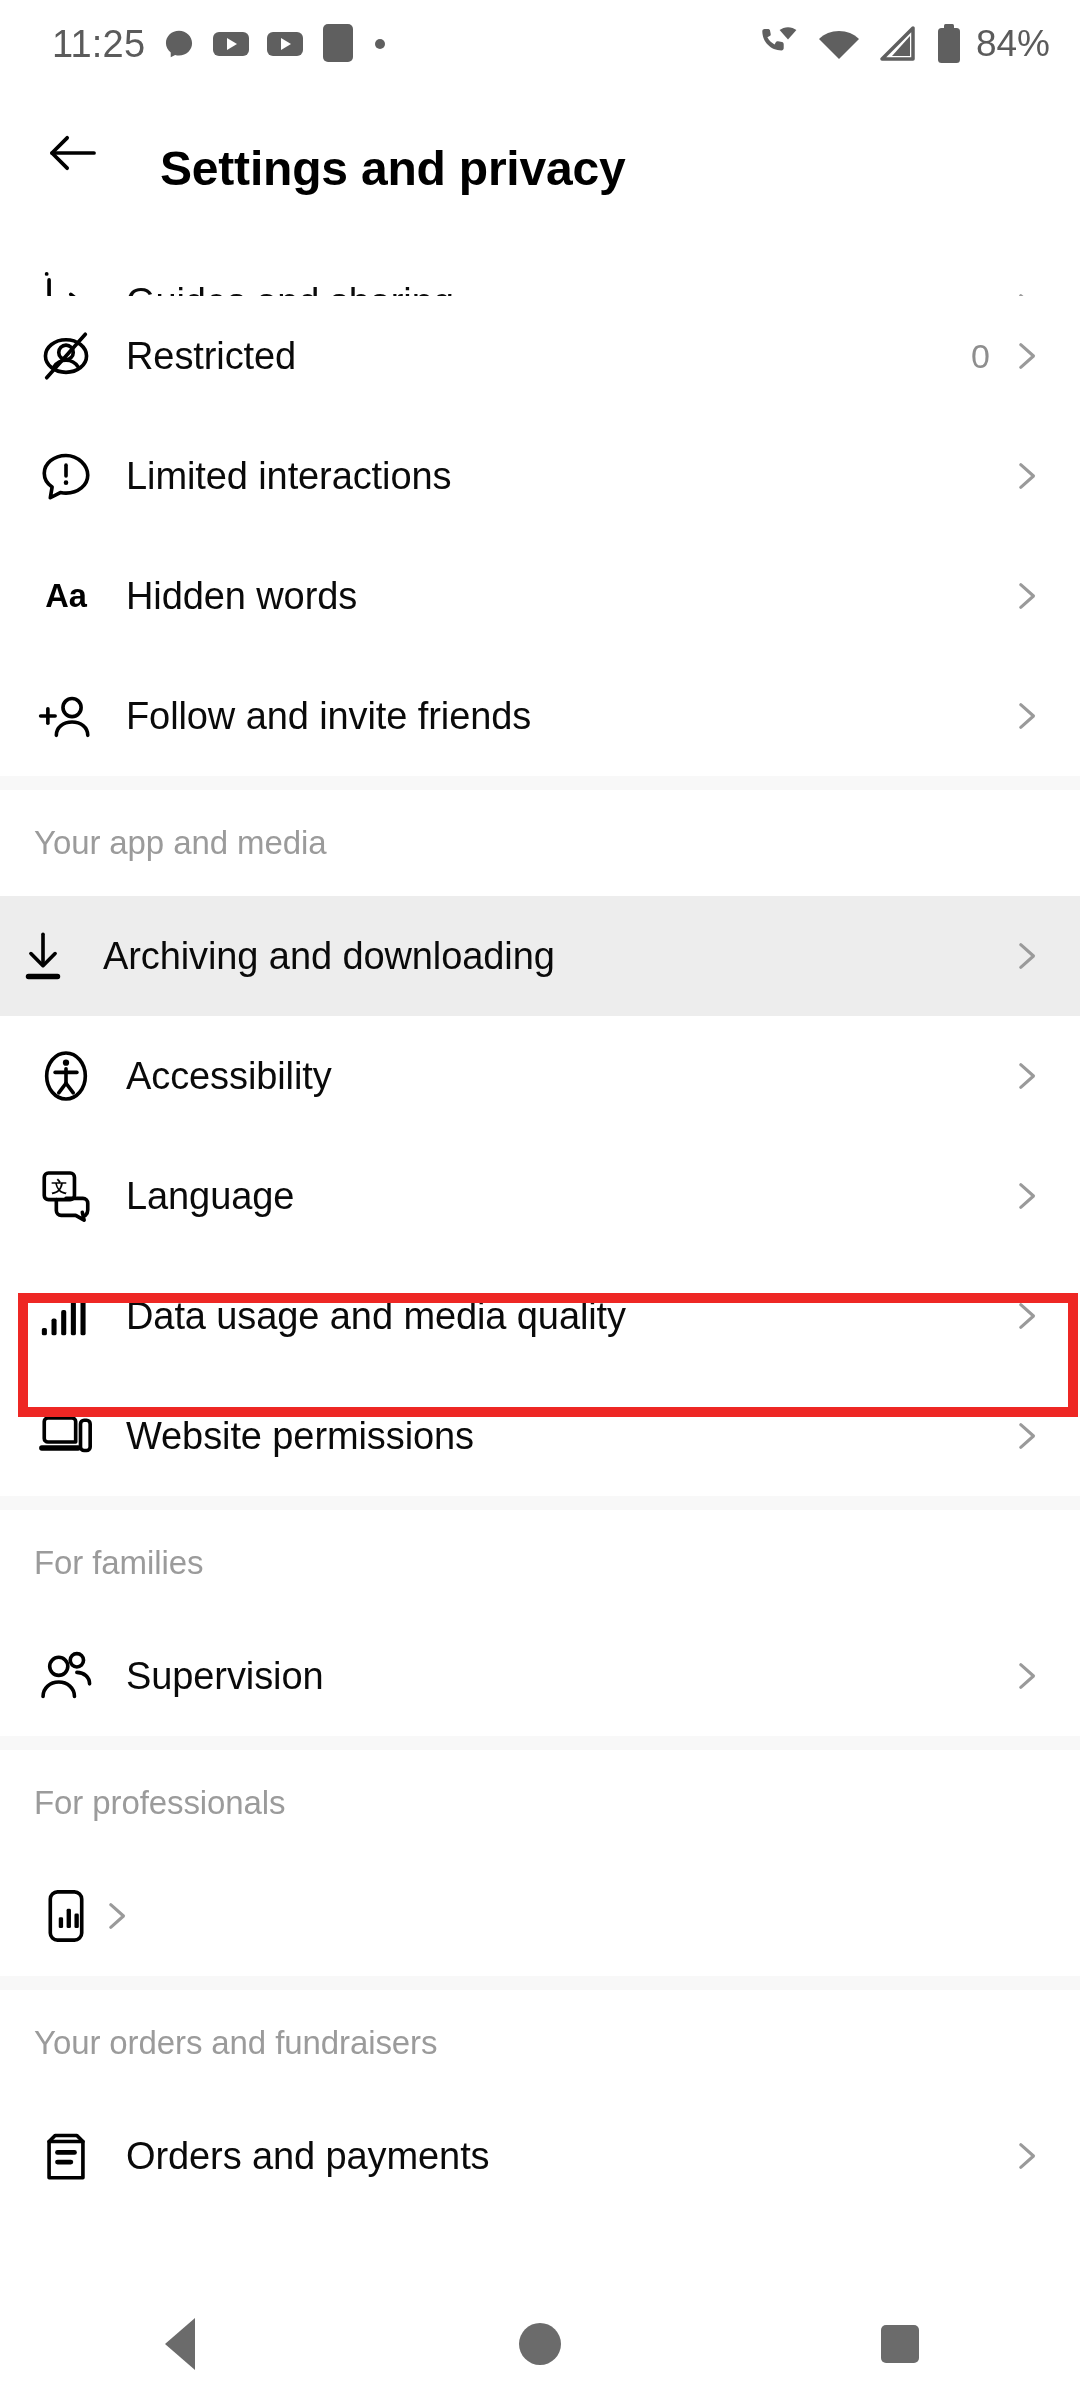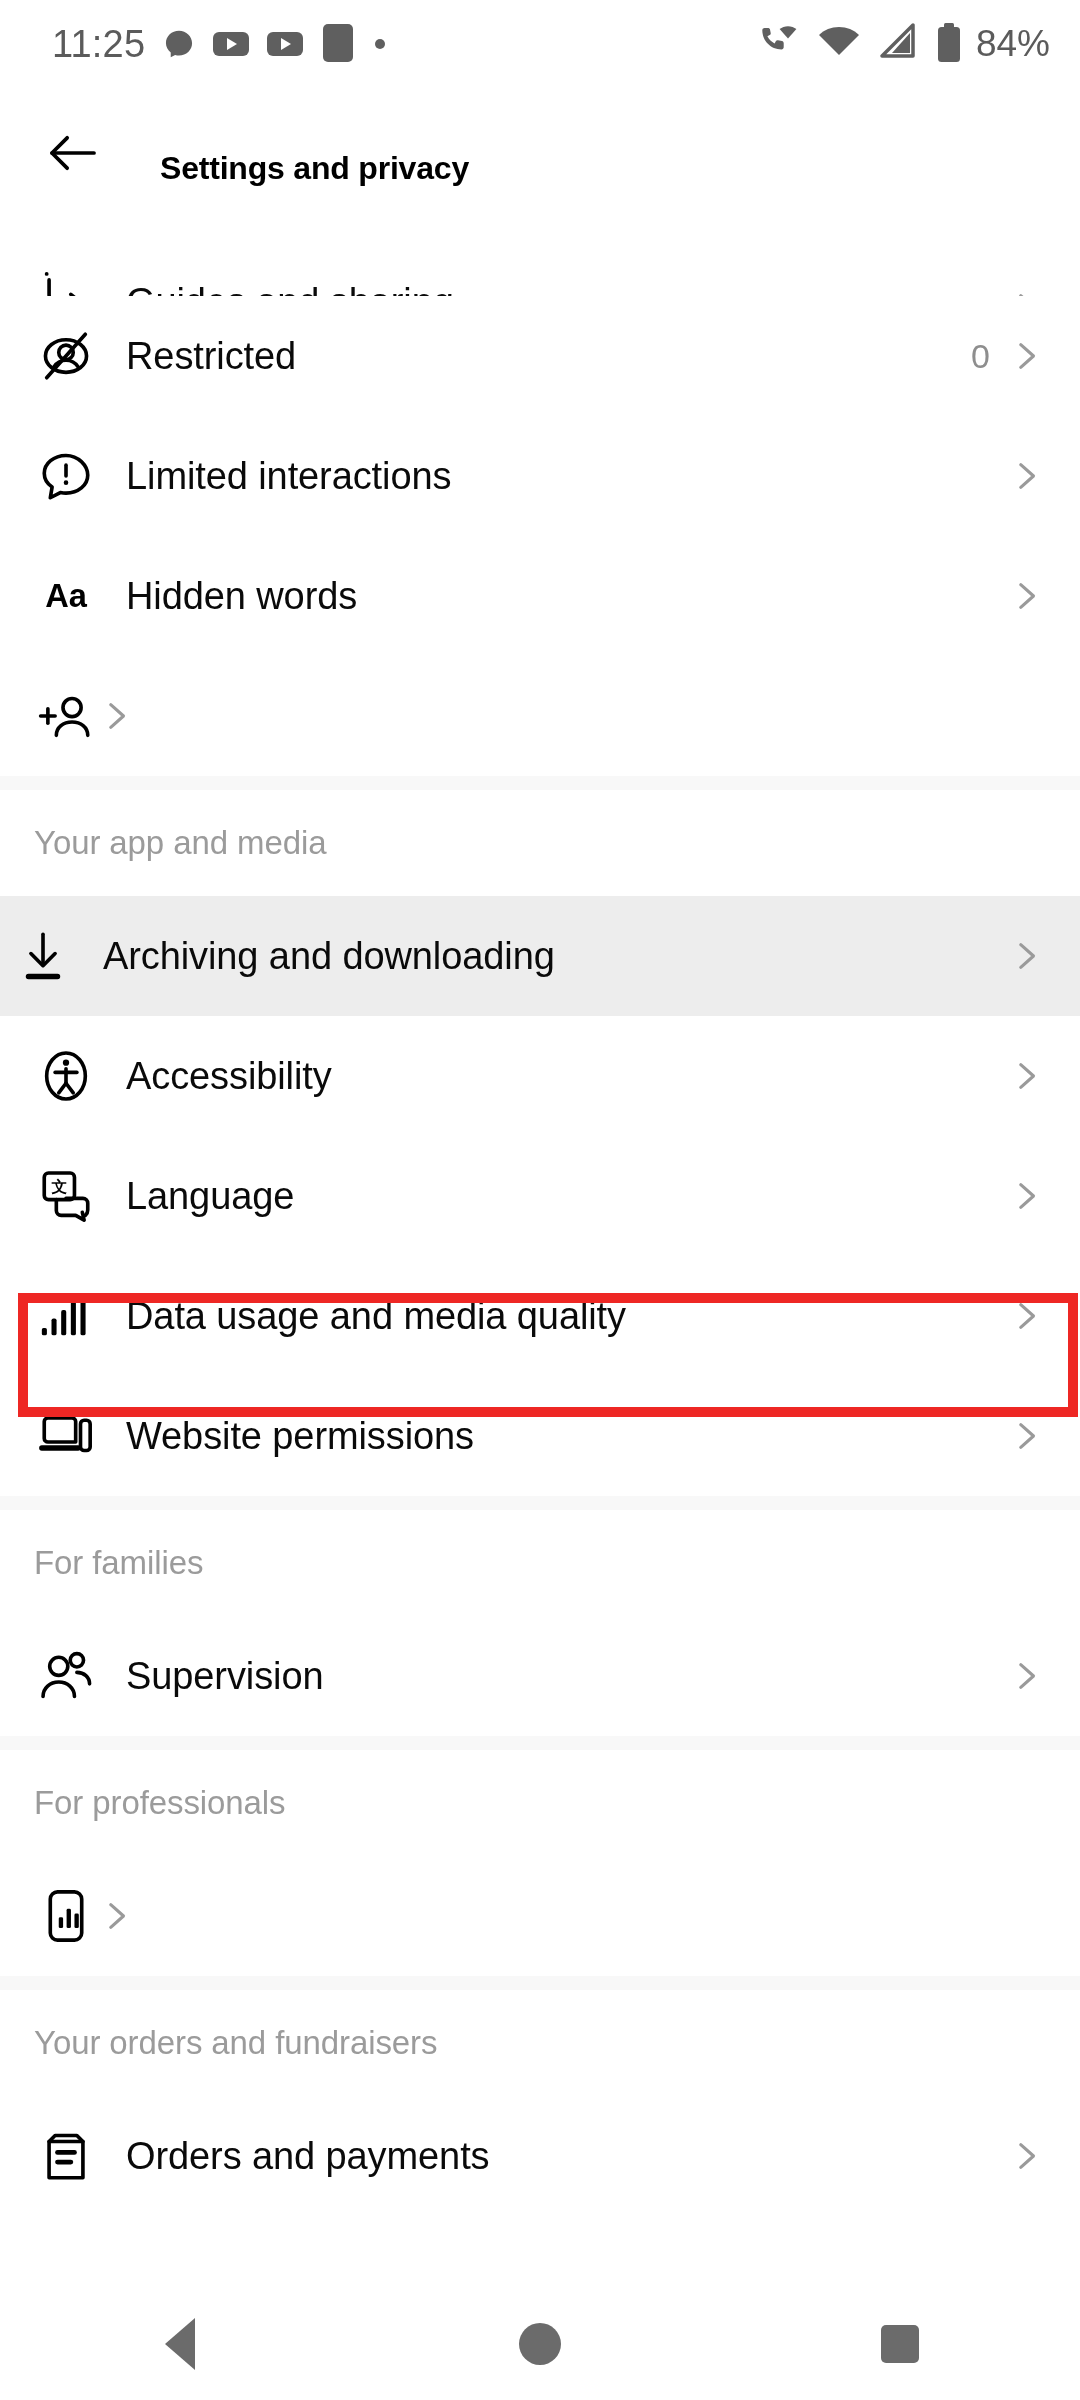--- a/index.html
+++ b/index.html
@@ -13,36 +13,36 @@
 
   
   .statusbar {
     position:absolute; top:0; left:0; width:1080px; height:88px;
     display:flex; align-items:center; justify-content:space-between;
     padding:0 30px 0 52px;
     color:#5f5f5f;
   }
   .sb-left { display:flex; align-items:center; gap:18px; }
   .sb-clock { font-size:38px; letter-spacing:0.2px; color:#5b5b5b; font-weight:400; }
-  .sb-right { display:flex; gap:18px; }
+  .sb-right { display:flex; align-items:center; gap:18px; }
   .sb-batt-text { font-size:37px; color:#5b5b5b; margin-left:-4px; }
   .ic { display:block; }
 
   
   .header {
     position:absolute; top:88px; left:0; width:1080px; height:130px;
     display:flex; align-items:center;
   }
   .back-btn {
     width:110px; height:110px; margin-left:18px;
     display:flex; align-items:center; justify-content:center;
     cursor:pointer;
   }
   .header-title {
-    font-size:32px; font-weight:700; color:#000; letter-spacing:-0.2px;
+    font-size:48px; font-weight:700; color:#000; letter-spacing:-0.2px;
     margin-left:32px;
     margin-top:30px;
   }
 
   
   .list { position:absolute; top:218px; left:0; width:1080px; }
 
   .row {
     position:relative;
     display:flex; align-items:center;
@@ -237,20 +237,21 @@
       </div>
       <div class="row">
         <span class="row-icon">
           <svg viewBox="0 0 48 48" width="58" height="58" stroke="#000" fill="none" stroke-width="3" stroke-linecap="round" stroke-linejoin="round">
             <circle cx="29" cy="17" r="7.5"></circle>
             <path d="M16 40c0-6.6 5.8-11 13-11s13 4.4 13 11"></path>
             <line x1="9" y1="18" x2="9" y2="30"></line>
             <line x1="3" y1="24" x2="15" y2="24"></line>
           </svg>
         </span>
+        <span class="row-label">Follow and invite friends</span>
         <span class="chev">
           <svg viewBox="0 0 24 24" width="34" height="34" fill="none" stroke="#9a9a9a" stroke-width="2.2" stroke-linecap="round" stroke-linejoin="round">
             <polyline points="9,4 18,12 9,20"></polyline>
           </svg>
         </span>
       </div>
       <div class="divider"></div>
       <div class="section-head">Your app and media</div>
       <div class="row highlight">
         <span class="row-icon">

